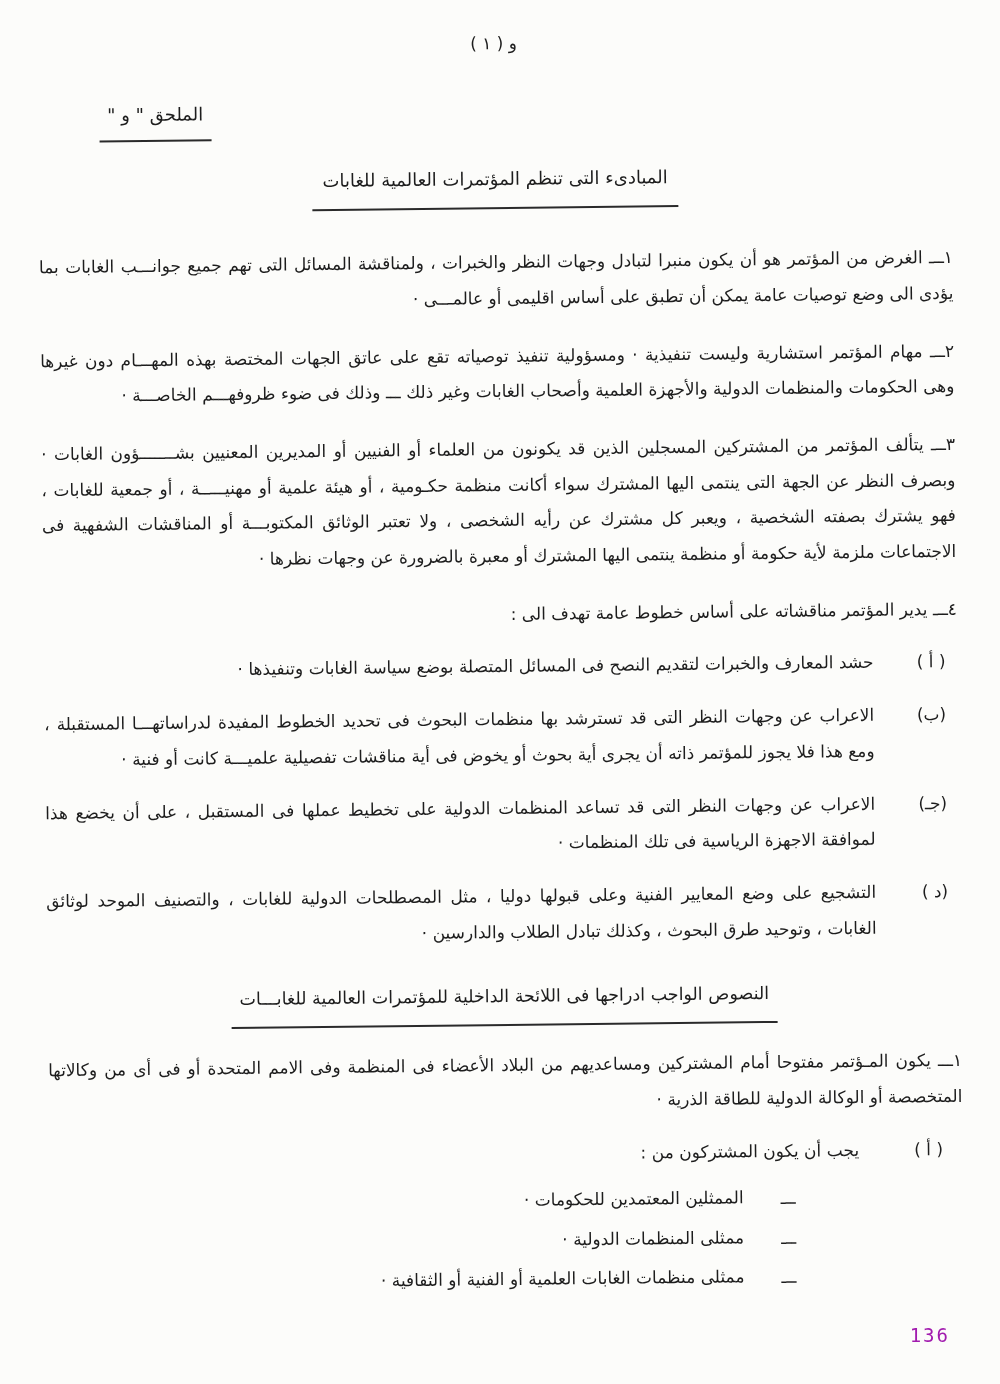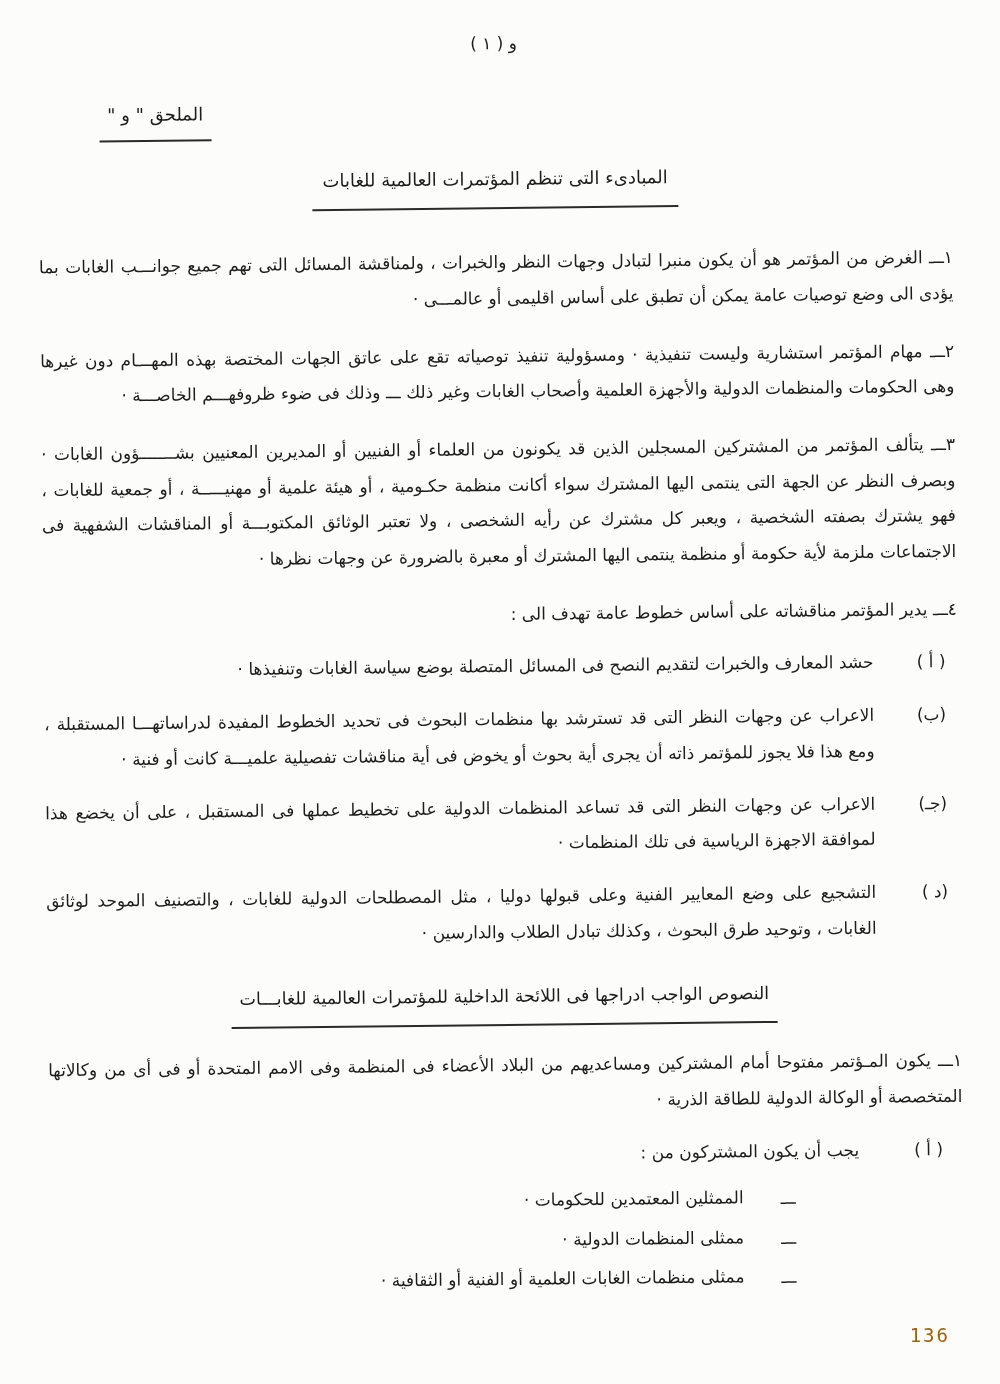--- a/index.html
+++ b/index.html
@@ -98,21 +98,21 @@
   }
   .dash-row .text{ margin-right:12px; }
   .page-number{
     position:absolute;
     bottom:38px;
     right:50px;
     direction:ltr;
     font-family:"DejaVu Sans Mono", monospace;
     font-size:19px;
     letter-spacing:2px;
-    color:#a16207;
+    color:#a21caf;
   }
 </style>
 </head>
 <body>
 
 <div class="page">
   <div class="content">
 
     <div class="top-note">و ( ١ )</div>
 

